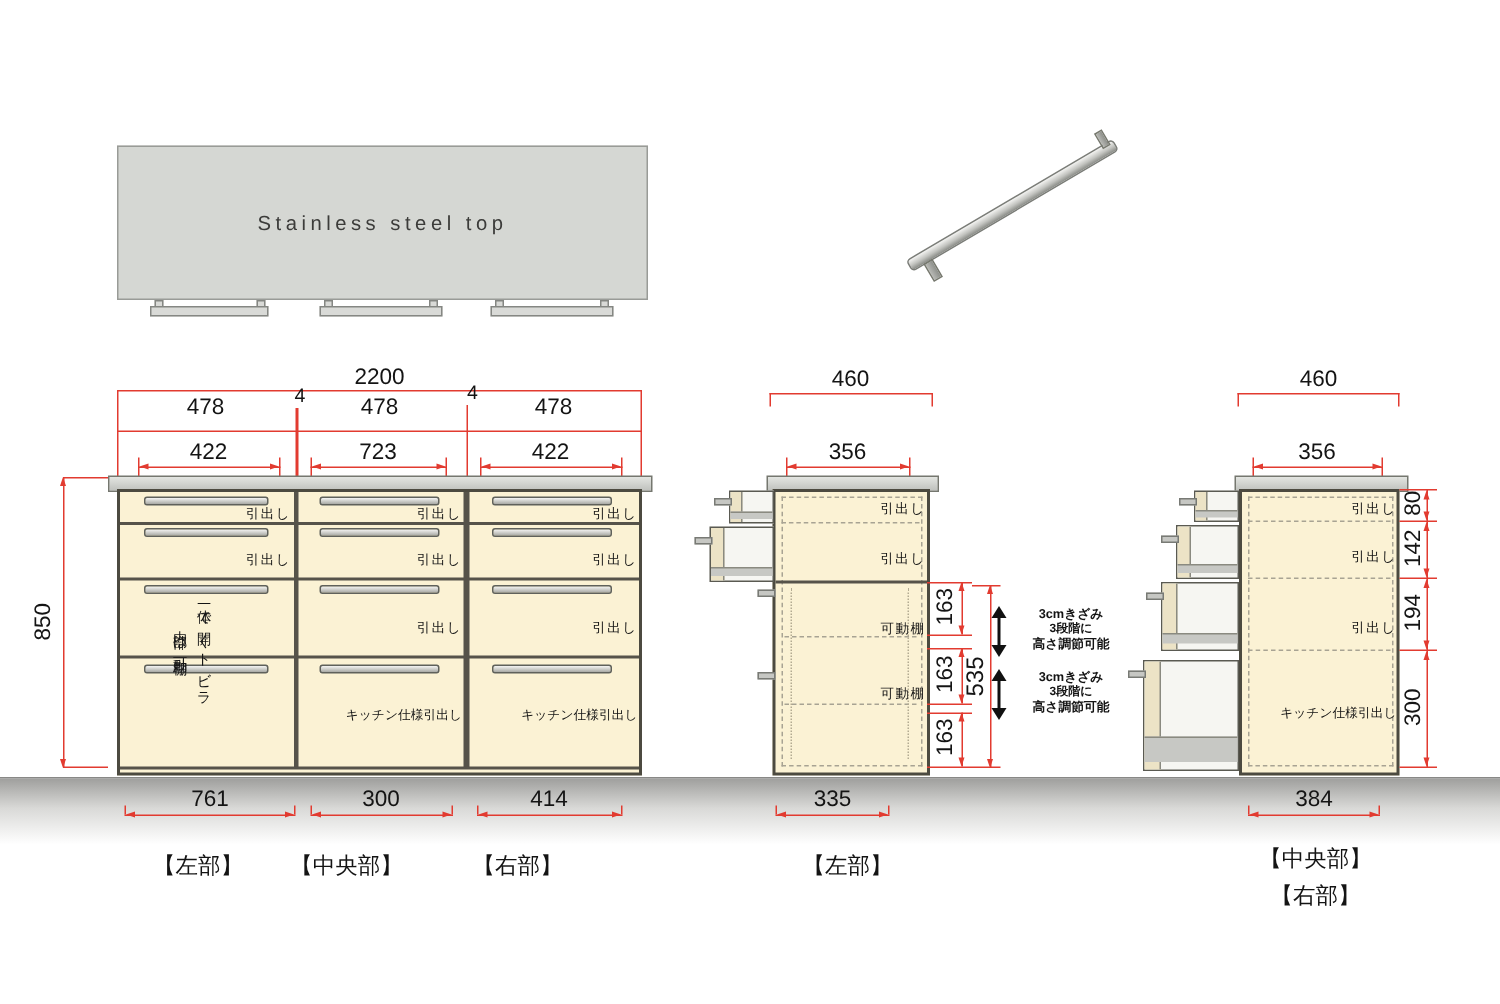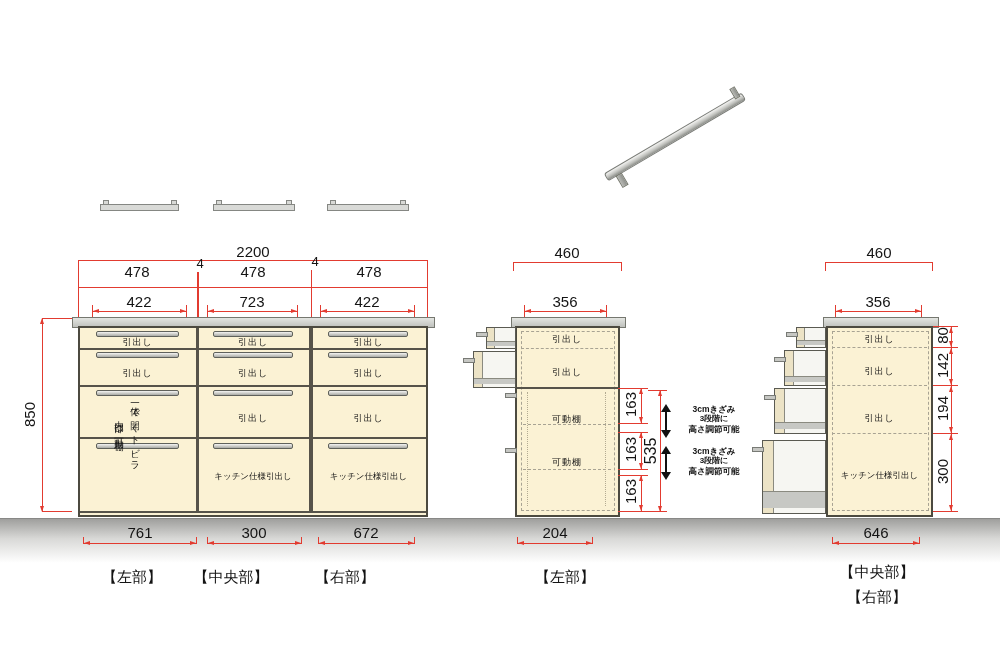--- a/index.html
+++ b/index.html
@@ -12,21 +12,21 @@
 .abs{position:absolute}
 .dimtext{position:absolute;text-align:center;font-size:15px;white-space:nowrap;color:var(--ink)}
 .dimsm{font-size:13px}
 .vdim{position:absolute;width:60px;text-align:center;font-size:15px;white-space:nowrap;transform:rotate(-90deg)}
 .rline{position:absolute;background:var(--red)}
 .kline{position:absolute;background:#56534a}
 .dashh{position:absolute;border-top:1px dashed #a8a393}
 .dashrect{position:absolute;border:1px dashed #a8a393}
 .dotv{position:absolute;border-left:1px dotted #b3ab92}
 .handle{position:absolute;height:4px;background:linear-gradient(#f4f4f2,#a9aaa5);border:1px solid #5f615b;border-radius:2px}
-.celltext{position:absolute;text-align:center;font-size:9px;letter-spacing:1px;white-space:nowrap}
+.celltext{position:absolute;text-align:right;font-size:9px;letter-spacing:1px;white-space:nowrap}
 .kitchentext{font-size:8.5px;letter-spacing:0}
 .seclabel{position:absolute;text-align:center;font-size:15px;white-space:nowrap}
 .counter{position:absolute;background:linear-gradient(var(--counter-hi),var(--counter-lo));border:1px solid #75776f}
 .cbody{position:absolute;background:var(--cream);border:2px solid var(--outline);box-sizing:border-box}
 .arr{position:absolute;width:0;height:0;border-style:solid}
 .a-l{border-width:2.5px 6px 2.5px 0;border-color:transparent var(--red) transparent transparent}
 .a-r{border-width:2.5px 0 2.5px 6px;border-color:transparent transparent transparent var(--red)}
 .a-u{border-width:0 2.5px 6px 2.5px;border-color:transparent transparent var(--red) transparent}
 .a-d{border-width:6px 2.5px 0 2.5px;border-color:var(--red) transparent transparent transparent}
 .odrawer{position:absolute;background:#f6f6f2;border:1.5px solid #5a5a52;box-sizing:border-box}
@@ -48,20 +48,23 @@
 .floor{position:absolute;left:0;top:518px;width:1000px;height:44px;border-top:1px solid #888886;
   background:linear-gradient(#9f9f9d,#d9d9d7 45%,#ffffff)}
 </style>
 </head>
 <body>
 
 <div id="stage">
 
   <div class="floor"></div>
 
+  <div class="abs" style="left:78px;top:97px;width:354px;height:103px;background:var(--panel);border:1px solid #999b97;box-sizing:border-box">
+    <div class="abs" style="left:0;right:0;top:43px;text-align:center;font-size:13.5px;letter-spacing:3px;color:#3c3c3a">Stainless steel top</div>
+  </div>
   <div class="foot" style="left:103px;top:200px;width:4px;height:4px"></div>
   <div class="foot" style="left:171px;top:200px;width:4px;height:4px"></div>
   <div class="foot" style="left:100px;top:204px;width:77px;height:5px"></div>
   <div class="foot" style="left:216px;top:200px;width:4px;height:4px"></div>
   <div class="foot" style="left:286px;top:200px;width:4px;height:4px"></div>
   <div class="foot" style="left:213px;top:204px;width:80px;height:5px"></div>
   <div class="foot" style="left:330px;top:200px;width:4px;height:4px"></div>
   <div class="foot" style="left:400px;top:200px;width:4px;height:4px"></div>
   <div class="foot" style="left:327px;top:204px;width:80px;height:5px"></div>
 
@@ -148,21 +151,21 @@
     <div class="celltext" style="left:312px;top:412px;width:113px">引出し</div>
     <div class="celltext kitchentext" style="left:312px;top:471px;width:113px">キッチン仕様引出し</div>
 
     <div class="vtext" style="left:109px;top:397px;width:34px;height:150px">
       <span>一体で開くトビラ</span>
       <span style="padding-top:16px">内部は可動棚</span>
     </div>
 
     <div class="dimtext" style="left:100px;top:524px;width:80px">761</div>
     <div class="dimtext" style="left:214px;top:524px;width:80px">300</div>
-    <div class="dimtext" style="left:326px;top:524px;width:80px">672</div>
+    <div class="dimtext" style="left:326px;top:524px;width:80px">414</div>
     <div class="rline" style="left:83px;top:543px;width:114px;height:1px"></div>
     <div class="rline" style="left:207px;top:543px;width:95px;height:1px"></div>
     <div class="rline" style="left:318px;top:543px;width:97px;height:1px"></div>
     <div class="rline" style="left:83px;top:537px;width:1px;height:6px"></div>
     <div class="rline" style="left:196px;top:537px;width:1px;height:6px"></div>
     <div class="rline" style="left:207px;top:537px;width:1px;height:6px"></div>
     <div class="rline" style="left:301px;top:537px;width:1px;height:6px"></div>
     <div class="rline" style="left:318px;top:537px;width:1px;height:6px"></div>
     <div class="rline" style="left:414px;top:537px;width:1px;height:6px"></div>
     <div class="arr a-l" style="left:83.5px;top:540.5px"></div>
@@ -256,21 +259,21 @@
       <div class="bar"></div>
         <div class="tu"></div>
         <div class="td"></div>
     </div>
     <div class="notetxt" style="left:676px;top:446px">
       <div>3cmきざみ</div>
       <div style="font-size:8px">3段階に</div>
       <div>高さ調節可能</div>
     </div>
 
-    <div class="dimtext" style="left:515px;top:524px;width:80px">204</div>
+    <div class="dimtext" style="left:515px;top:524px;width:80px">335</div>
     <div class="rline" style="left:517px;top:543px;width:76px;height:1px"></div>
     <div class="rline" style="left:517px;top:537px;width:1px;height:6px"></div>
     <div class="rline" style="left:592px;top:537px;width:1px;height:6px"></div>
     <div class="arr a-l" style="left:517.5px;top:540.5px"></div>
     <div class="arr a-r" style="left:586px;top:540.5px"></div>
     <div class="seclabel" style="left:525px;top:568px;width:80px">【左部】</div>
   </div>
 
   <div>
     <div class="dimtext" style="left:839px;top:244px;width:80px">460</div>
@@ -328,21 +331,21 @@
     <div class="arr a-d" style="left:949px;top:379px"></div>
     <div class="arr a-u" style="left:949px;top:386px"></div>
     <div class="arr a-d" style="left:949px;top:427px"></div>
     <div class="arr a-u" style="left:949px;top:434px"></div>
     <div class="arr a-d" style="left:949px;top:505px"></div>
     <div class="vdim" style="left:912px;top:327px">80</div>
     <div class="vdim" style="left:912px;top:357px">142</div>
     <div class="vdim" style="left:912px;top:400px">194</div>
     <div class="vdim" style="left:912px;top:463px">300</div>
 
-    <div class="dimtext" style="left:836px;top:524px;width:80px">646</div>
+    <div class="dimtext" style="left:836px;top:524px;width:80px">384</div>
     <div class="rline" style="left:832px;top:543px;width:88px;height:1px"></div>
     <div class="rline" style="left:832px;top:537px;width:1px;height:6px"></div>
     <div class="rline" style="left:919px;top:537px;width:1px;height:6px"></div>
     <div class="arr a-l" style="left:832.5px;top:540.5px"></div>
     <div class="arr a-r" style="left:913px;top:540.5px"></div>
     <div class="seclabel" style="left:827px;top:563px;width:100px">【中央部】</div>
     <div class="seclabel" style="left:827px;top:588px;width:100px">【右部】</div>
   </div>
 
 </div>

